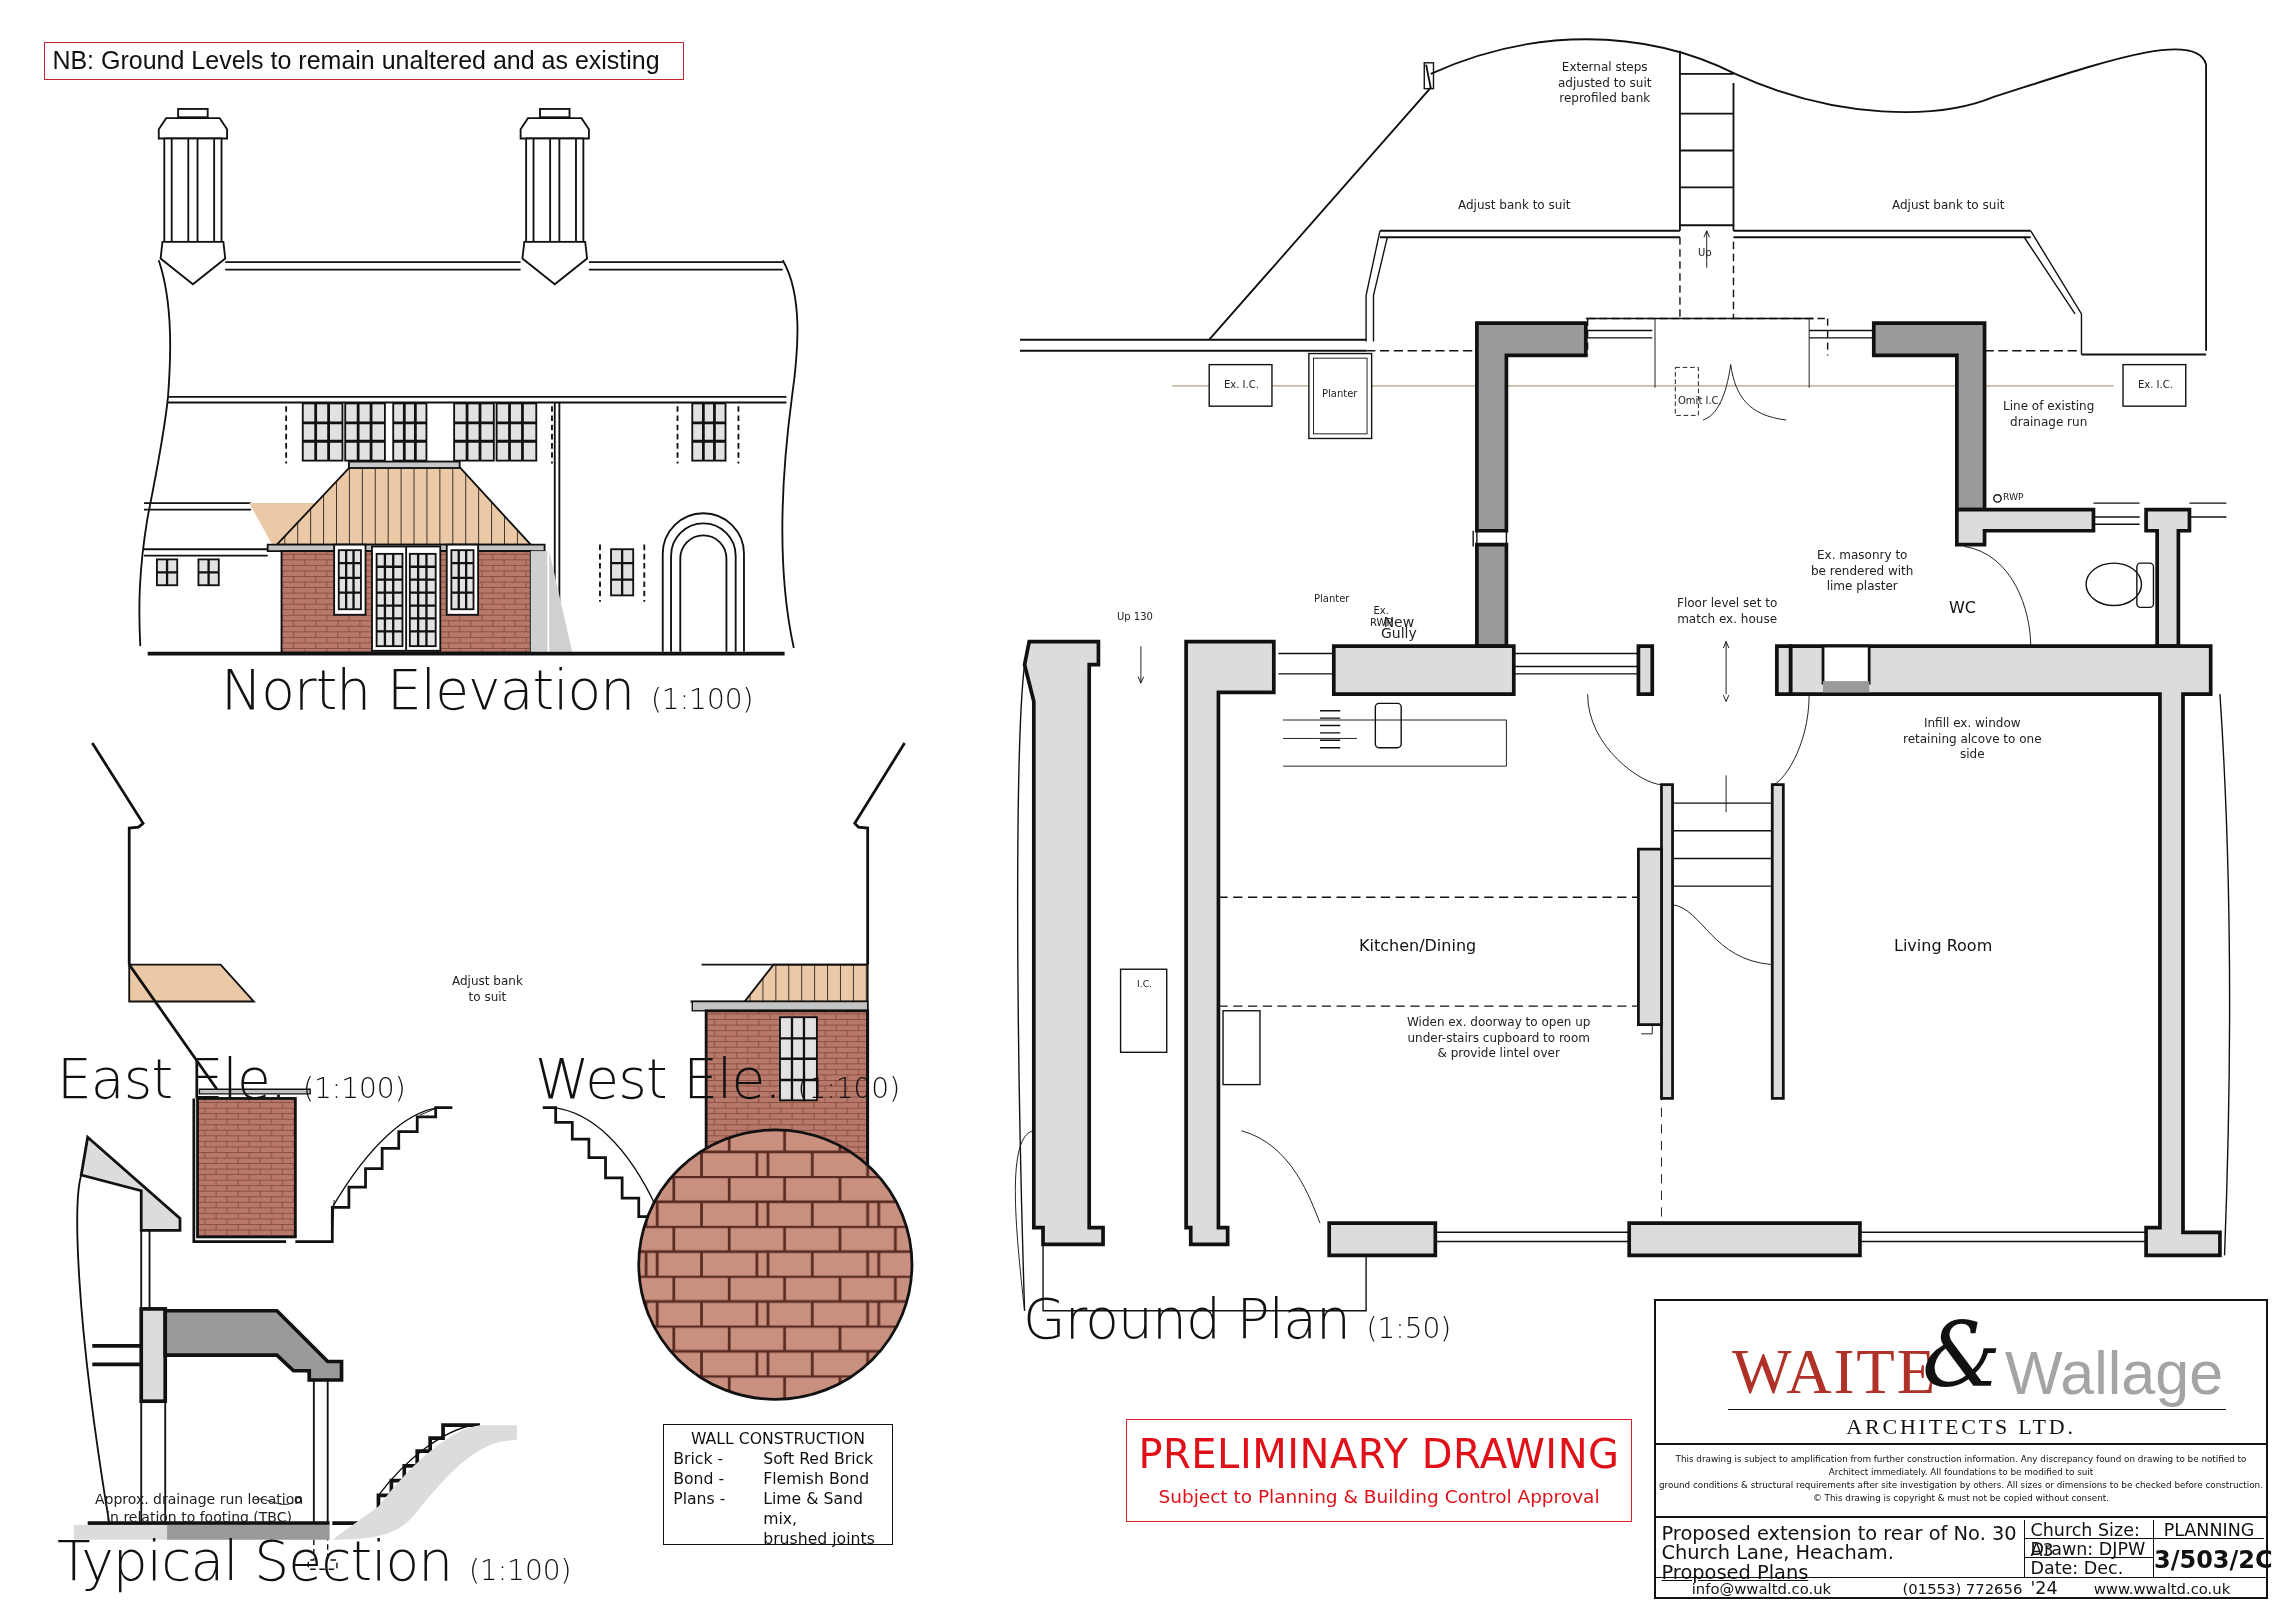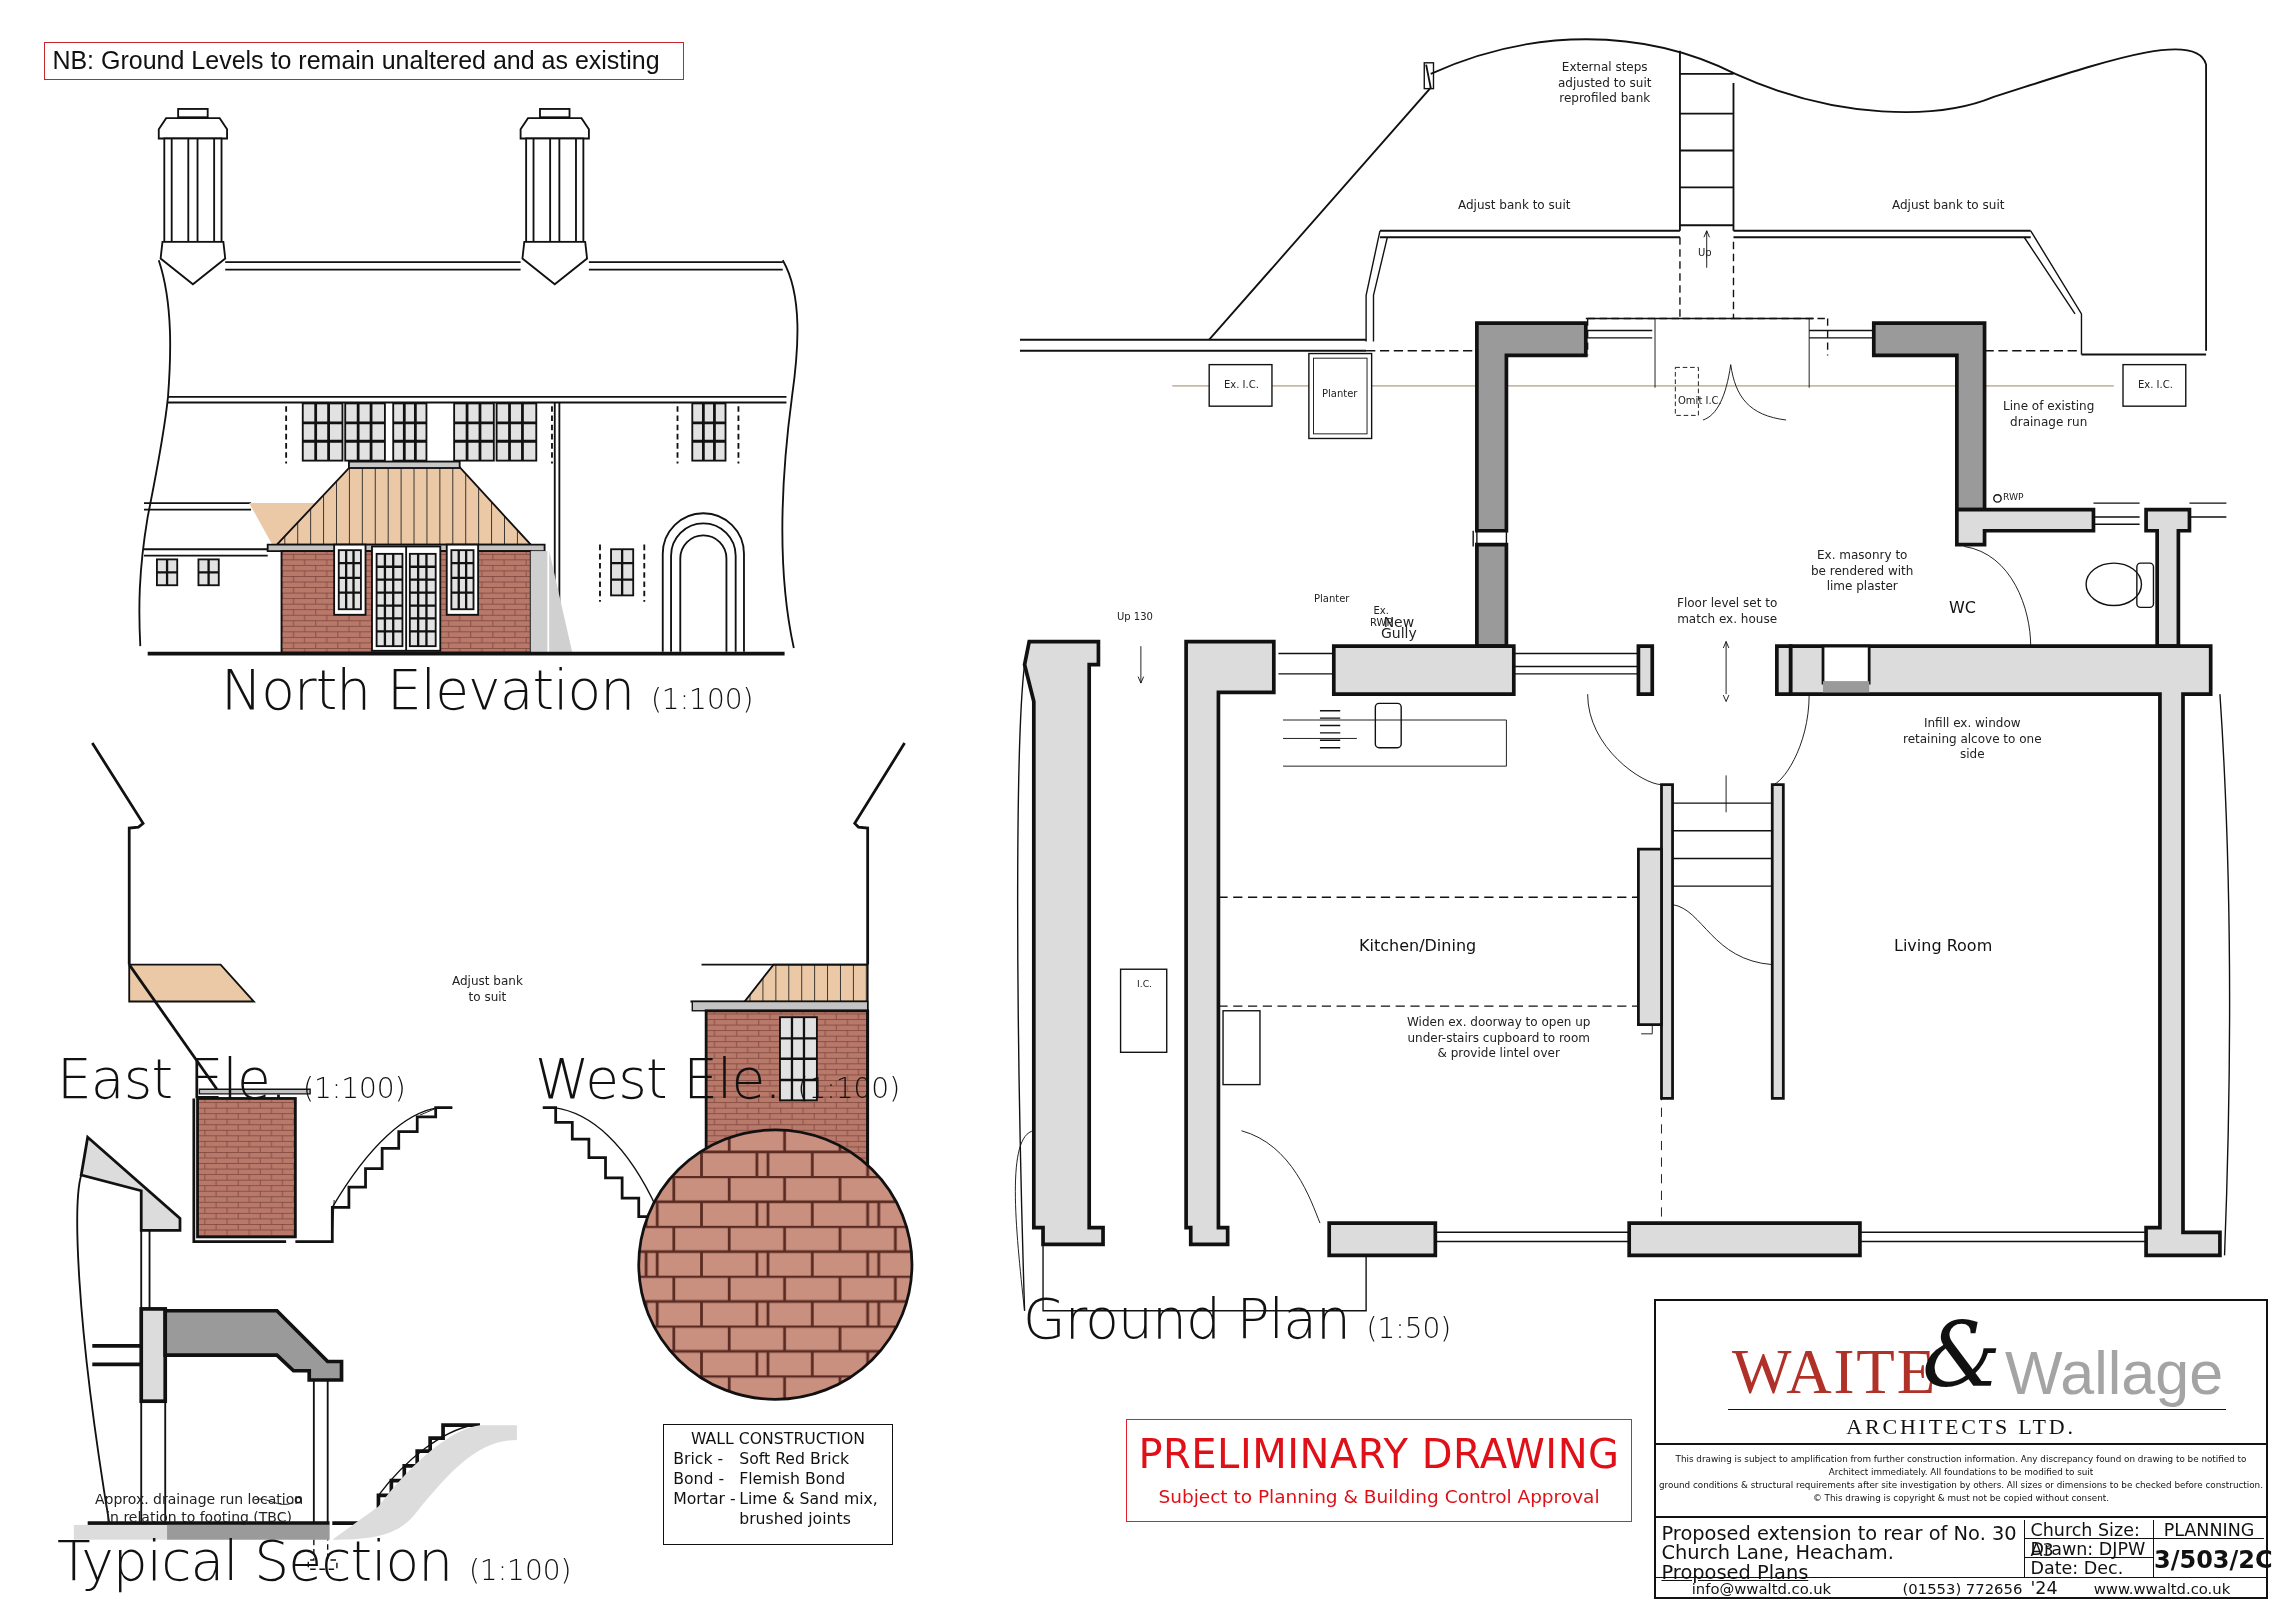--- a/index.html
+++ b/index.html
@@ -12,21 +12,21 @@
             line-height:34px; padding-left:7.4px; white-space:nowrap; }
   .title-lg { font-family:"DejaVu Sans", sans-serif; font-weight:300; letter-spacing:-0.9px;
               white-space:nowrap; line-height:1; }
   .title-lg .scale { font-size:28px; letter-spacing:0; }
   .label-sm { font-family:"DejaVu Sans", sans-serif; font-size:12px; line-height:15.7px;
               text-align:center; white-space:nowrap; color:#222; }
   .room { font-family:"DejaVu Sans", sans-serif; font-size:16px; white-space:nowrap; color:#111; }
   .wall-box { left:663px; top:1424px; width:230px; height:121px; border:1.8px solid #111;
               box-sizing:border-box; font-size:15.7px; line-height:20px; padding:3.7px 9.2px; }
   .wall-box .hdr { text-align:center; }
-  .wall-box .row { display:flex; }
+  .wall-box .row { display:flex;gap:24px; }
   .wall-box .k { width:66px; flex:none; }
   .prelim { left:1126px; top:1419px; width:506px; height:103px; border:1.8px solid #e0202a;
             box-sizing:border-box; color:#e01018; text-align:center; }
   .prelim .big { font-size:40px; margin-top:11px; letter-spacing:0.5px; }
   .prelim .small { font-size:18.5px; margin-top:9.2px; }
   .tb { left:1654px; top:1299px; width:614px; height:300px; border:2.8px solid #111; box-sizing:border-box; }
   .tb .logo { position:absolute; left:0; top:0; width:100%; height:142px; border-bottom:2.8px solid #111; }
   .tb .logo .waite { position:absolute; left:76px; top:35px; font-family:"Liberation Serif", serif;
                      font-size:63px; color:#b03128; letter-spacing:1.8px; }
   .tb .logo .amp { position:absolute; left:266px; top:1.8px; font-family:"DejaVu Serif", serif;
@@ -347,21 +347,21 @@
   <div class="hdr">WALL CONSTRUCTION</div>
   <div class="row">
     <span class="k">Brick -</span>
     <span>Soft Red Brick</span>
   </div>
   <div class="row">
     <span class="k">Bond -</span>
     <span>Flemish Bond</span>
   </div>
   <div class="row">
-    <span class="k">Mortar -</span>
+    <span class="k">Plans -</span>
     <span>Lime &amp; Sand mix,</span>
   </div>
   <div class="row">
     <span class="k"></span>
     <span>brushed joints</span>
   </div>
 </div>
 
 <div class="abs prelim">
   <div class="big">PRELIMINARY DRAWING</div>

